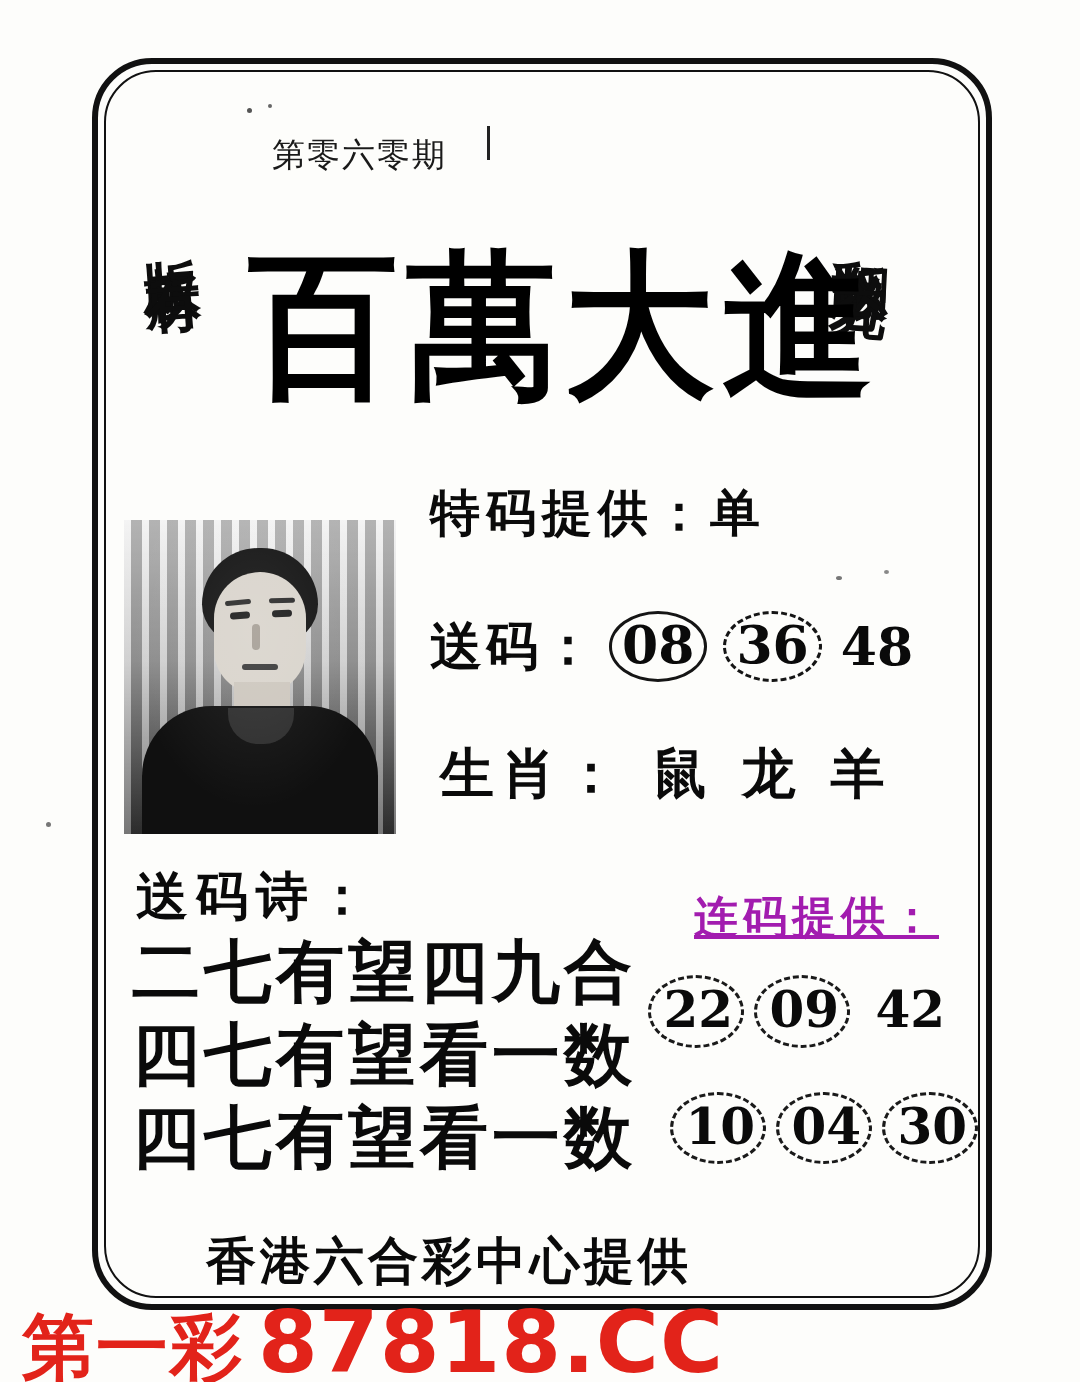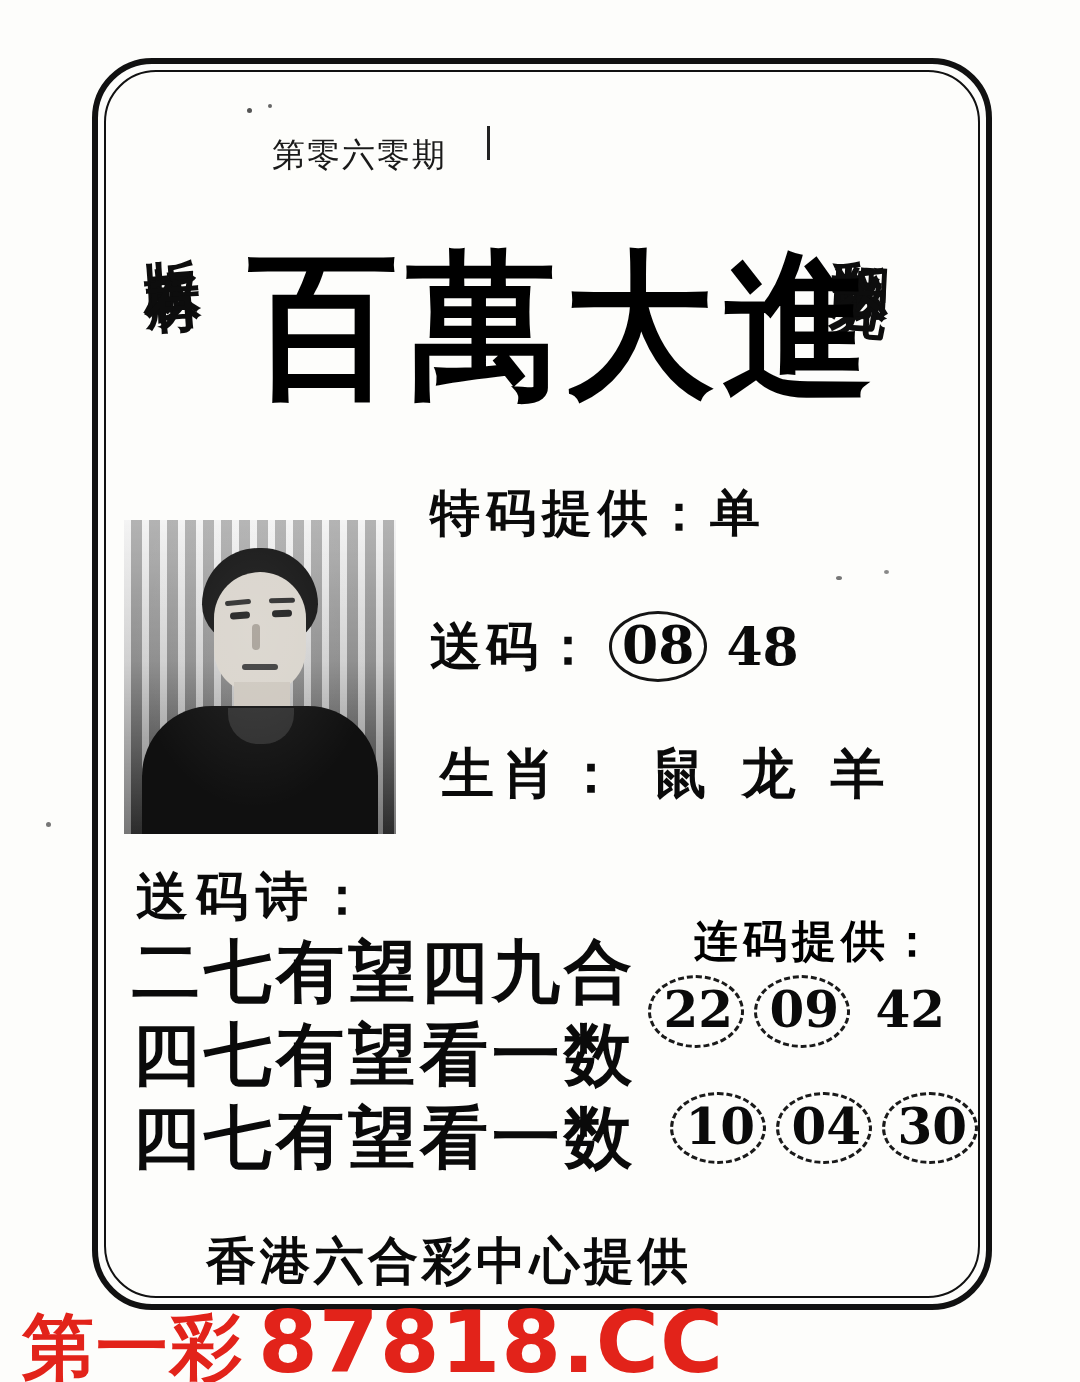--- a/index.html
+++ b/index.html
@@ -293,27 +293,28 @@
     letter-spacing: 4px;
     line-height: 1.22;
     color: #0a0a0a;
     white-space: nowrap;
   }
 
   
   .lian-title {
     position: absolute;
     left: 694px;
-    top: 912px;
+    top: 888px;
     font-family: "DejaVu Serif", "Liberation Serif", serif;
     font-weight: bold;
     font-size: 44px;
     letter-spacing: 5px;
-    color: #000000;
-    white-space: nowrap;
+    color: #a21caf;
+    white-space: nowrap;
+    text-decoration: underline;
   }
   .lian-grid {
     position: absolute;
     left: 648px;
     top: 975px;
     width: 360px;
   }
   .lian-row {
     display: flex;
     align-items: center;
@@ -411,20 +412,21 @@
     <div class="photo-mouth"></div>
     <div class="photo-neck"></div>
     <div class="photo-body"></div>
     <div class="photo-collar"></div>
     <div class="photo-fade"></div>
   </div>
 
   <div class="send-row">
     <span class="lbl">送码：</span>
     <span class="num-ring">08</span>
+    <span class="num-ring dashed">36</span>
     <span class="num-plain">48</span>
   </div>
 
   <div class="zodiac-row">生肖： 鼠 龙 羊</div>
 
   <div class="poem-title">送码诗：</div>
   <div class="poem-lines">
     <div class="poem-line">二七有望四九合</div>
     <div class="poem-line">四七有望看一数</div>
     <div class="poem-line">四七有望看一数</div>

